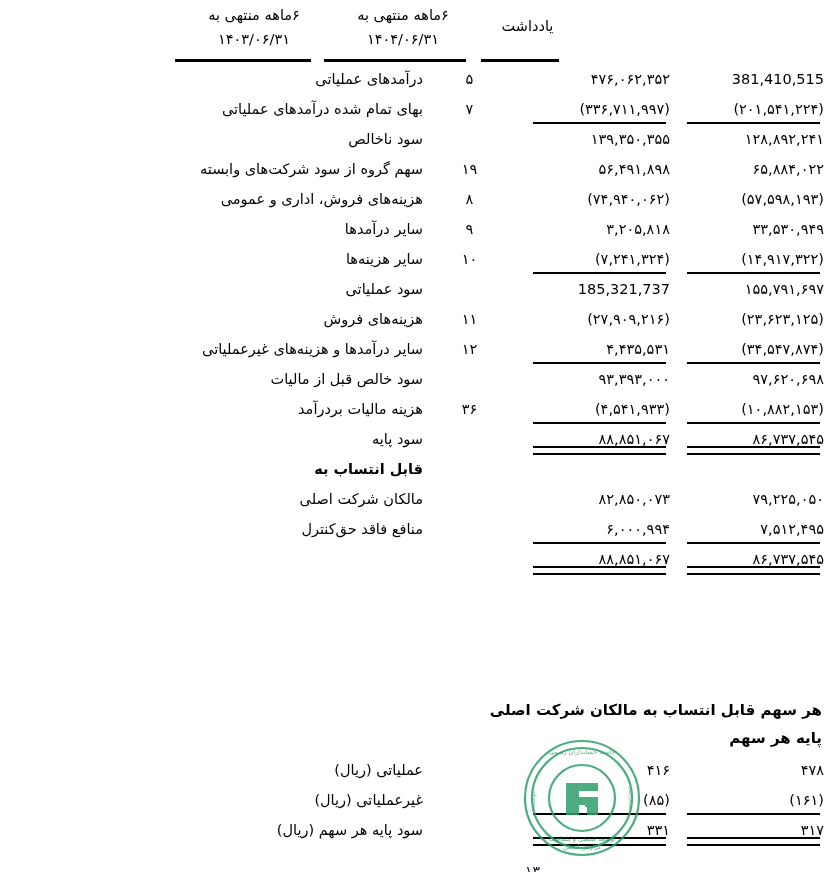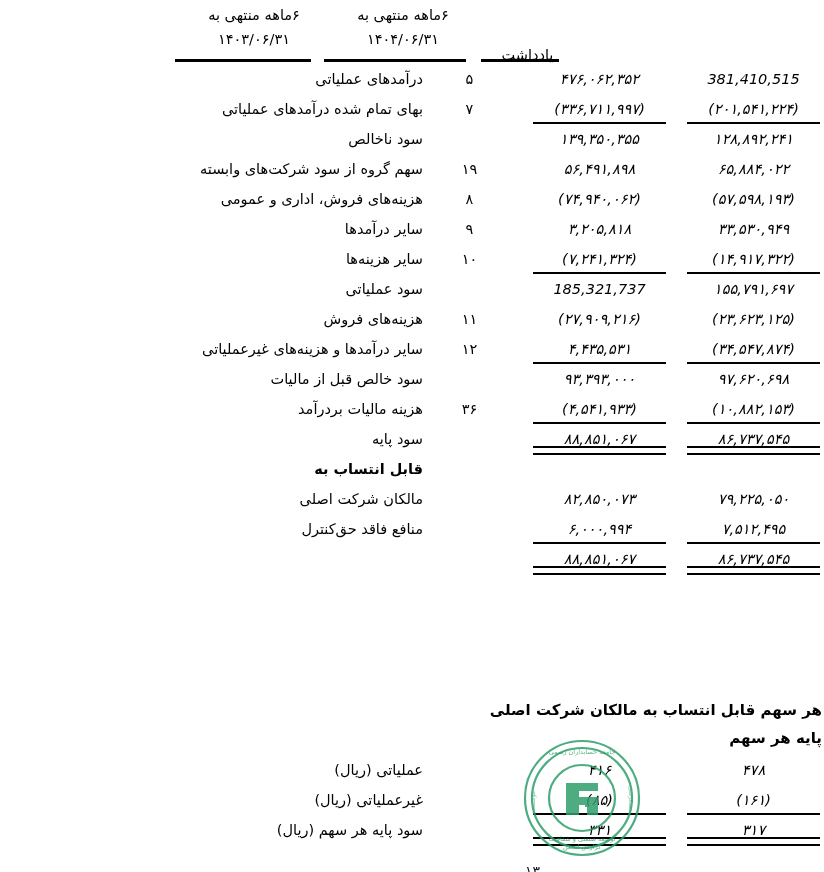--- a/index.html
+++ b/index.html
@@ -70,21 +70,21 @@
   .hdr-cell {
     position: absolute;
     text-align: center;
     direction: rtl;
     font-size: 14.5px;
     line-height: 1.65;
     white-space: nowrap;
   }
   .hdr-col1 { left: 22px;  width: 158px; top: 4px; }
   .hdr-col2 { left: 171px; width: 158px; top: 4px; }
-  .hdr-note { left: 328px; width: 93px;  top: 44px; }
+  .hdr-note { left: 328px; width: 93px;  top: 15px; }
   .hdr-l1, .hdr-l2 {
     display: block;
     direction: ltr;
     unicode-bidi: plaintext;
   }
   .hdr-l1 { direction: rtl; unicode-bidi: normal; }
   .hdr-l2 { direction: ltr; unicode-bidi: bidi-override; }
 
   
   .hrule {
@@ -97,25 +97,24 @@
   .hrule.r2 { left: 171px; width: 142px; }
   .hrule.r3 { left: 328px; width: 78px;  }
 
   
   .val-wrap { position: relative; height: 30px; }
   .val-txt {
     position: absolute;
     left: 0; right: 0;
     top: 50%;
     transform: translateY(-50%);
-    text-align: center;
+    text-align: right;
     direction: ltr;
     unicode-bidi: bidi-override;
     white-space: nowrap;
-    font-style: italic;
   }
   
   .rule-bot::after {
     content: "";
     position: absolute;
     left: 4px; right: 4px;
     bottom: 0;
     height: 2.5px;
     background: #000;
   }

